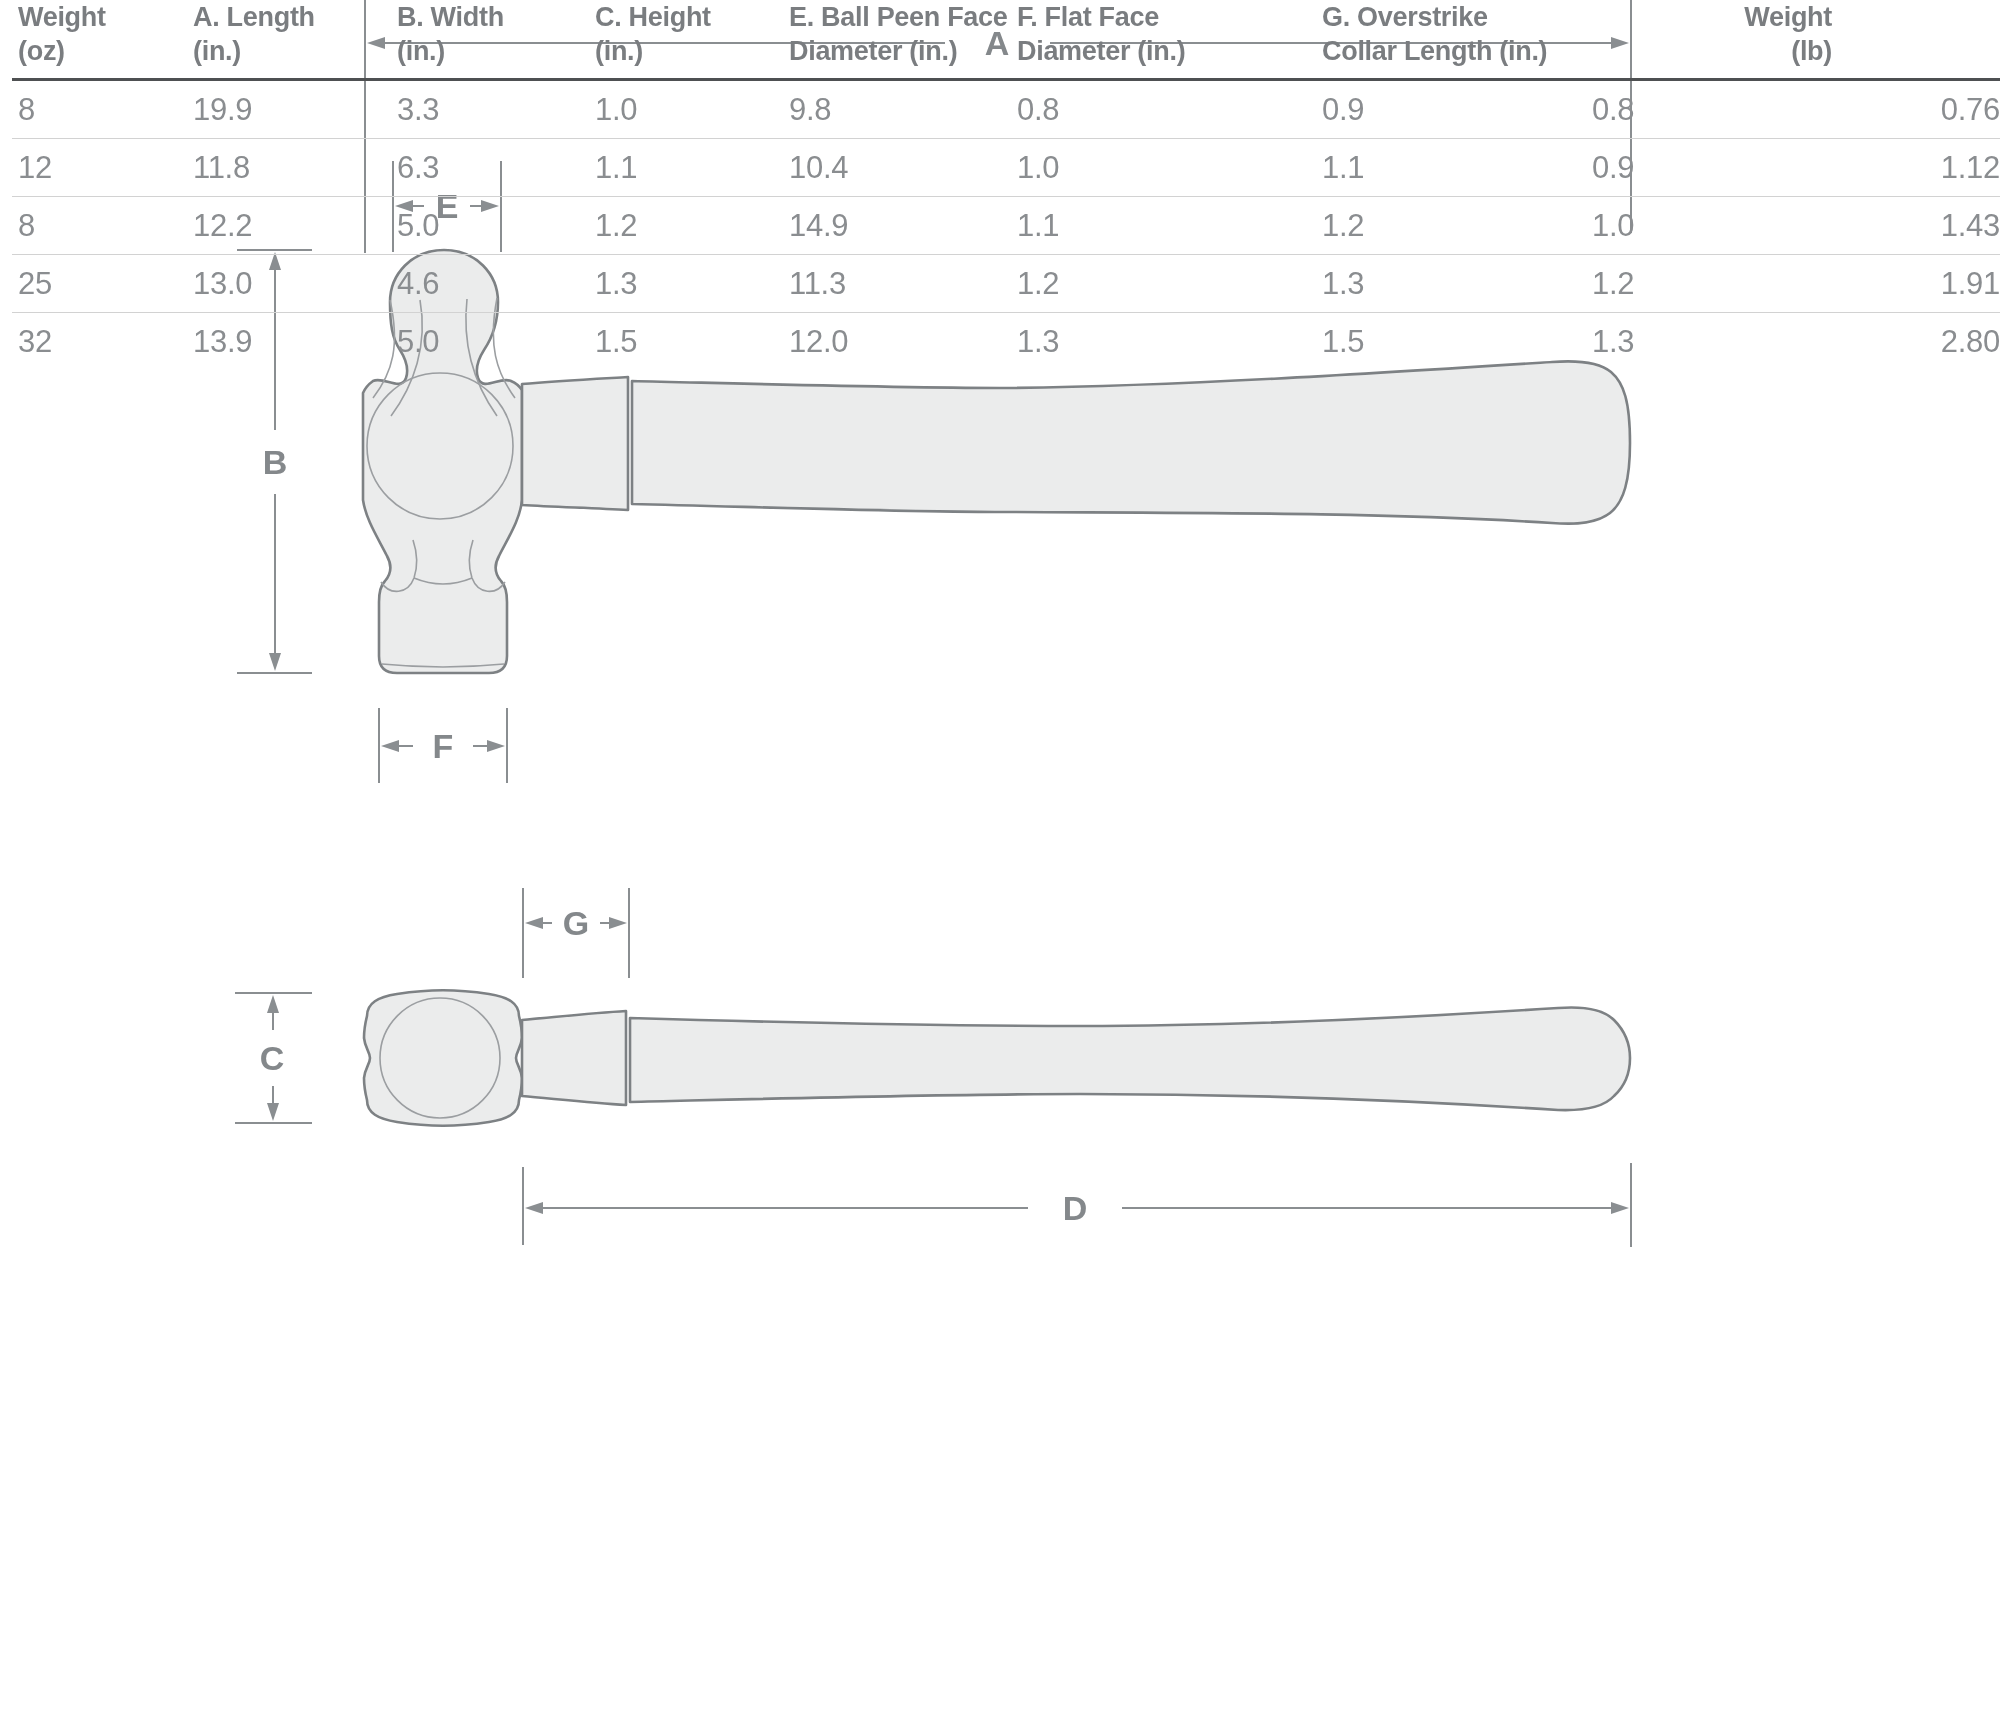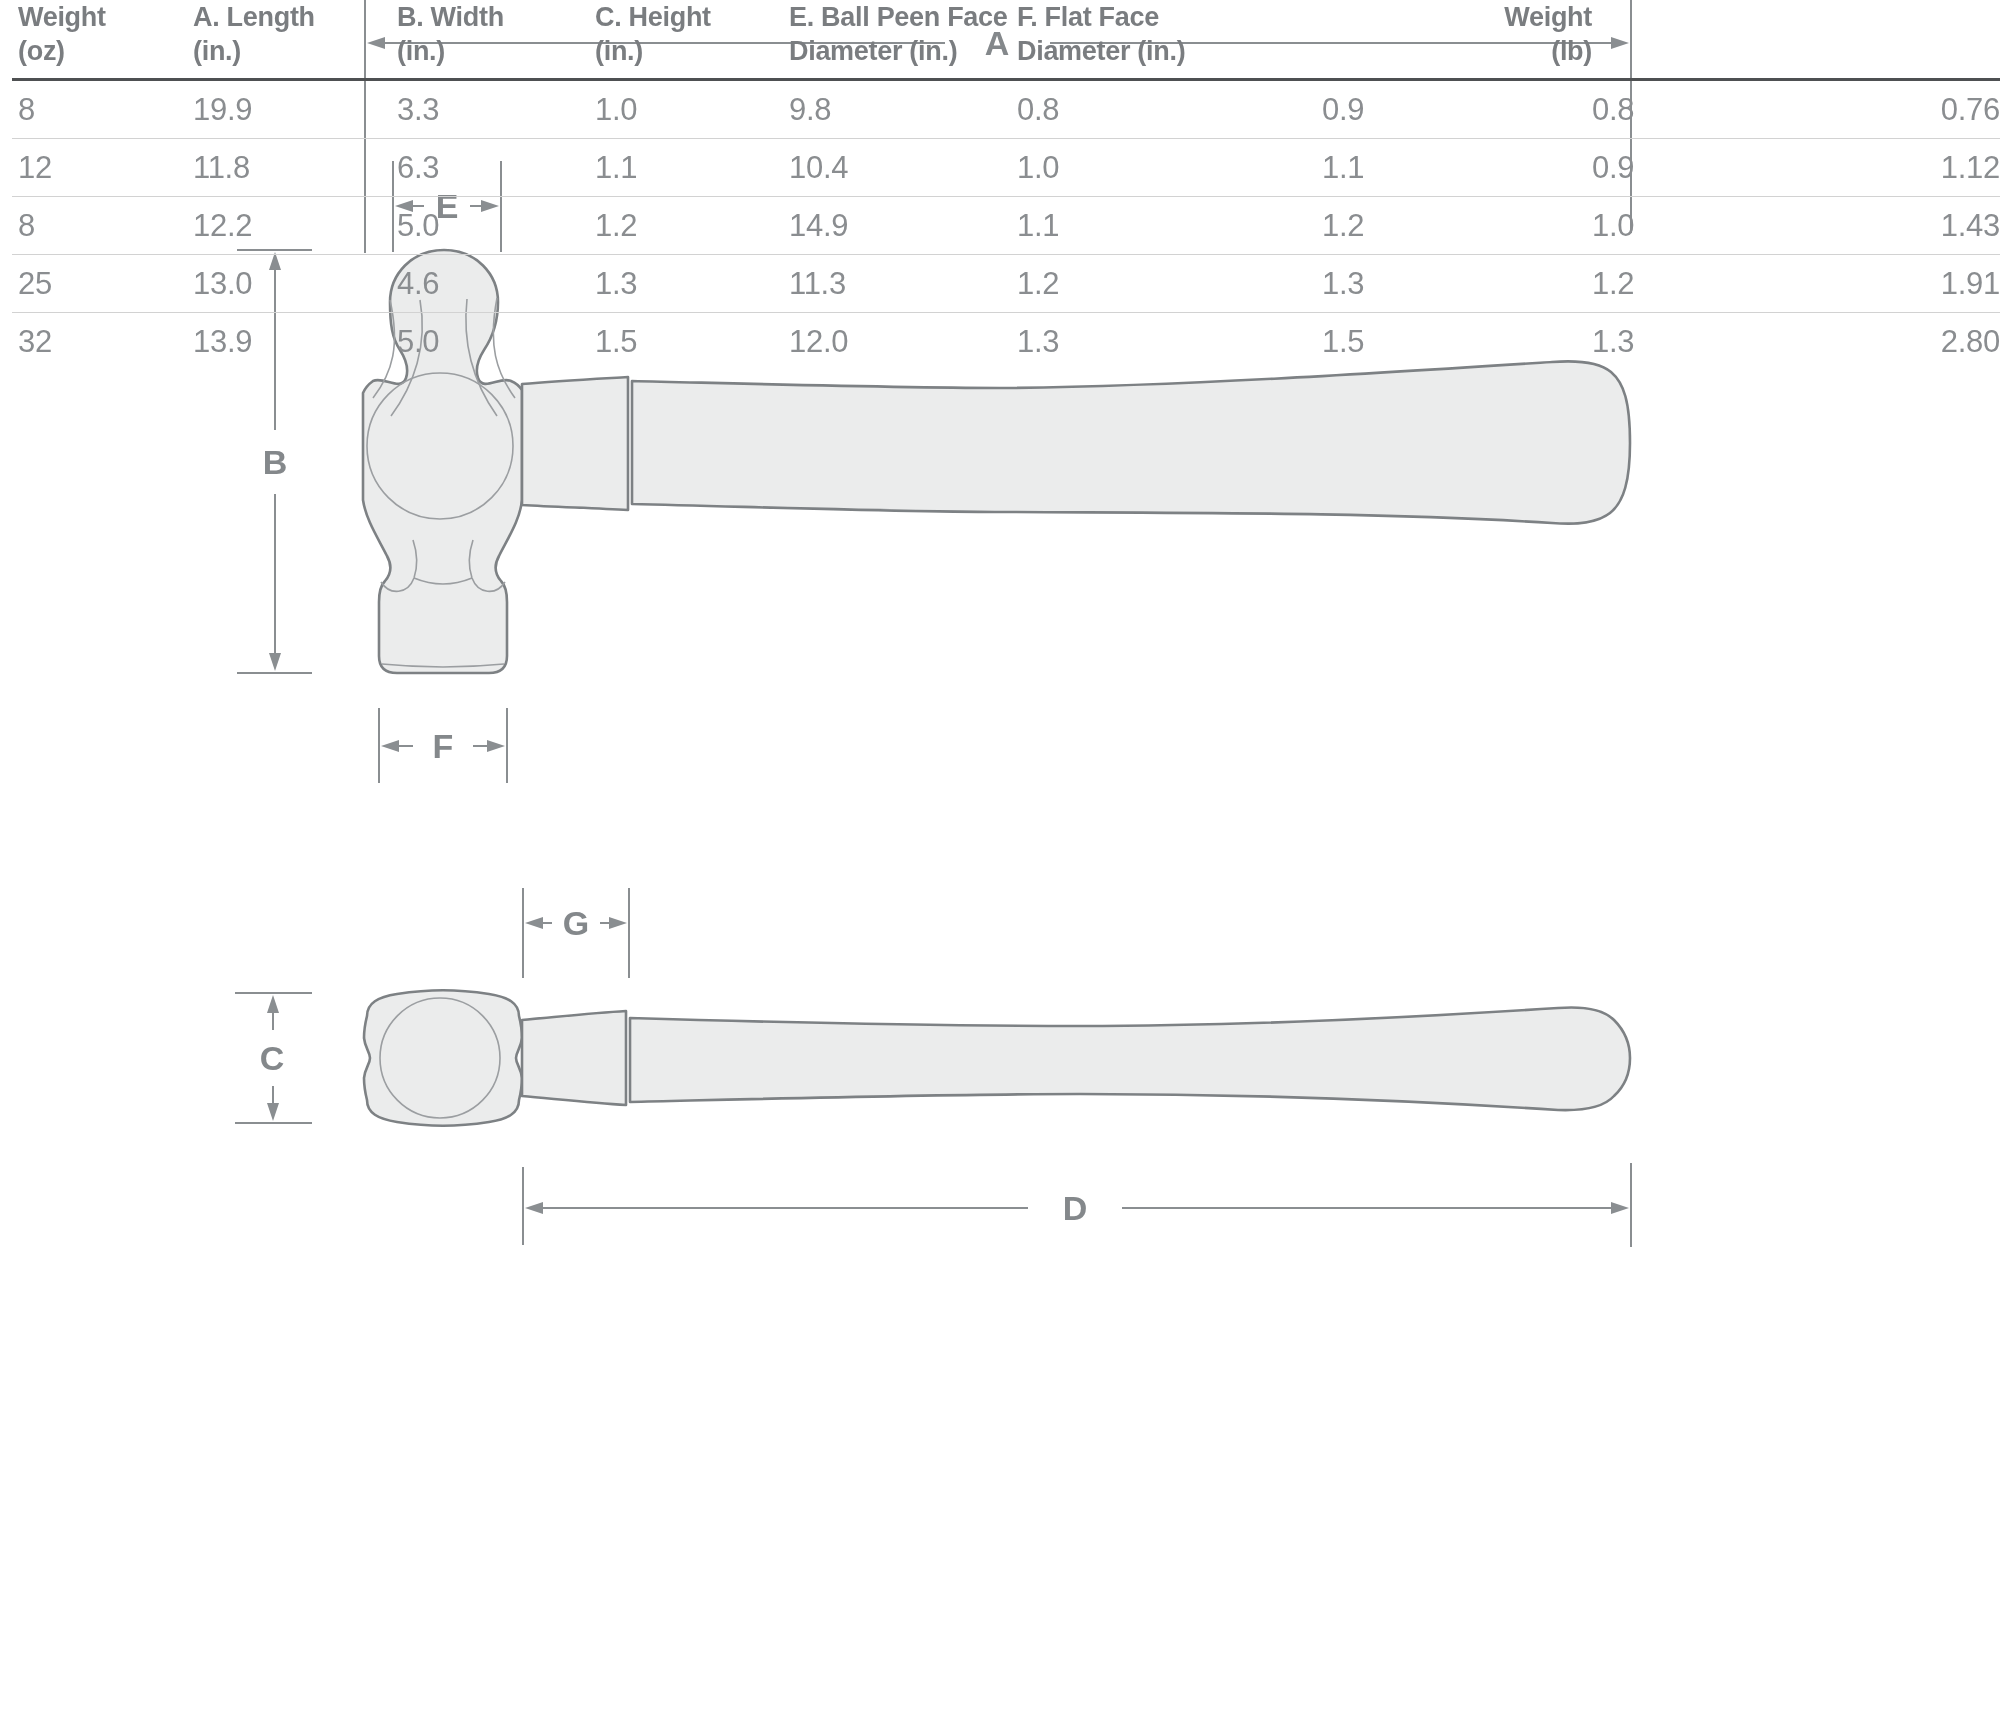--- a/index.html
+++ b/index.html
@@ -244,20 +244,24 @@
       </div>
       <div class="hcell">
         <div>E. Ball Peen Face</div>
           <div>Diameter (in.)</div>
       </div>
       <div class="hcell">
         <div>F. Flat Face</div>
           <div>Diameter (in.)</div>
       </div>
       <div class="hcell">
+        <div>G. Overstrike</div>
+          <div>Collar Length (in.)</div>
+      </div>
+      <div class="hcell">
         <div>Weight</div>
           <div>(lb)</div>
       </div>
     </div>
     <div id="table-body">
         <div class="spec-row">
           <div class="cell">8</div>
           <div class="cell">19.9</div>
           <div class="cell">3.3</div>
           <div class="cell">1.0</div>

